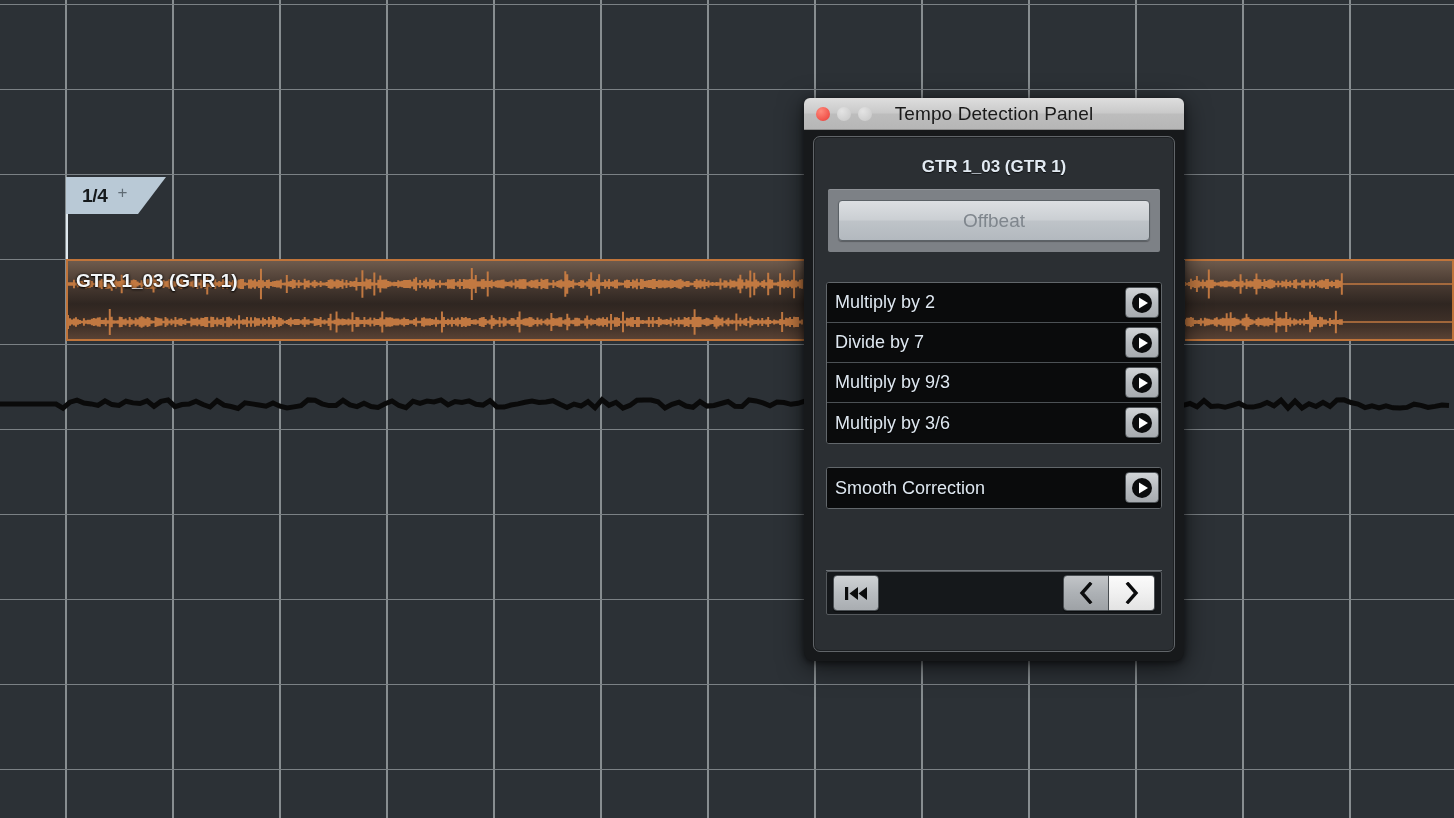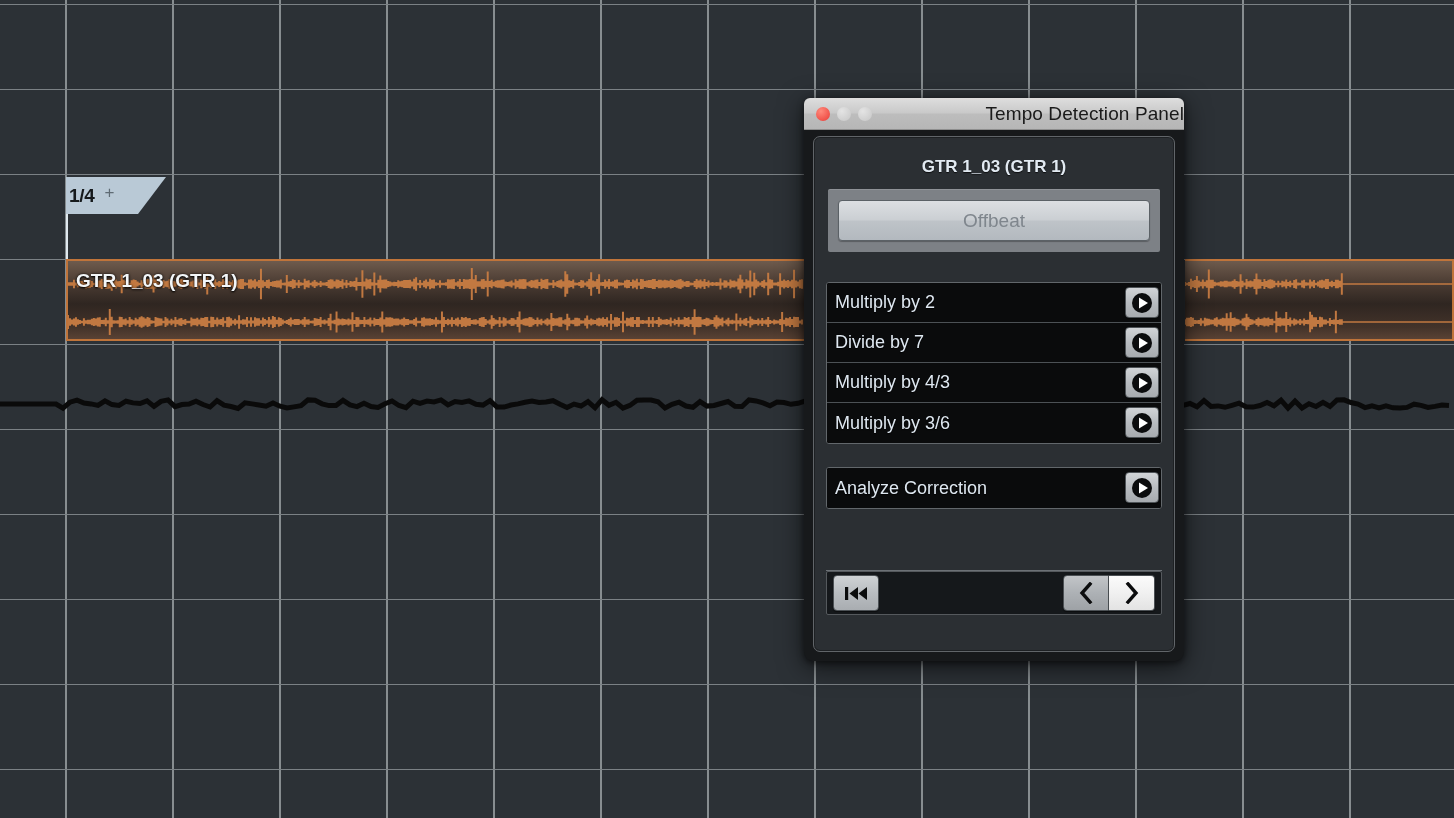--- a/index.html
+++ b/index.html
@@ -28,21 +28,21 @@
   #quarter-flag {
     position: absolute;
     left: 66px; top: 177px;
     width: 100px; height: 37px;
     background: #b9c9d6;
     clip-path: polygon(0 0, 100% 0, 72% 100%, 0 100%);
     display: flex; align-items: center;
   }
   #quarter-flag .qf-label {
     font-size: 19px; font-weight: bold; color: #15191c;
-    margin-left: 3px; letter-spacing: -0.3px;
+    margin-left: 16px; letter-spacing: -0.3px;
   }
   #quarter-flag .qf-plus {
     font-size: 17px; color: #5f6b74; margin-left: 10px; margin-bottom: 6px;
   }
   #quarter-flag-stem {
     position: absolute; left: 66px; top: 177px;
     width: 2px; height: 85px; background: #dfe8ee;
   }
 
   
@@ -96,21 +96,21 @@
   }
   .traffic {
     width: 14px; height: 14px; border-radius: 50%;
     margin-left: 7px; flex: none;
   }
   .traffic:first-child { margin-left: 12px; }
   .traffic.close   { background: radial-gradient(circle at 35% 30%, #ff8a7c, #f0524a 70%, #d8403a); }
   .traffic.min     { background: radial-gradient(circle at 35% 30%, #e4e4e4, #cfcfcf 70%, #c2c2c2); }
   .traffic.zoom    { background: radial-gradient(circle at 35% 30%, #e4e4e4, #cfcfcf 70%, #c2c2c2); }
   #titlebar .title {
-    position: absolute; left: 0; right: 0; text-align: right;
+    position: absolute; left: 0; right: 0; text-align: center;
     font-size: 19px; color: #1a1a1a; letter-spacing: .1px;
     pointer-events: none;
   }
 
   #panel-body {
     position: absolute;
     left: 9px; right: 9px; top: 38px; bottom: 9px;
     border-radius: 7px;
     background: #2b2f33;
     border: 1px solid #616569;
@@ -318,42 +318,42 @@
         <div class="list-row">
           <span class="label">Divide by 7</span>
           <span class="go-btn">
             <svg width="22" height="22" viewBox="0 0 22 22">
               <circle cx="11" cy="11" r="10" fill="#0b0c0d"></circle>
               <polygon points="8,5.5 17,11 8,16.5" fill="#ffffff"></polygon>
             </svg>
           </span>
         </div>
         <div class="list-row">
-          <span class="label">Multiply by 4/3</span>
+          <span class="label">Multiply by 9/3</span>
           <span class="go-btn">
             <svg width="22" height="22" viewBox="0 0 22 22">
               <circle cx="11" cy="11" r="10" fill="#0b0c0d"></circle>
               <polygon points="8,5.5 17,11 8,16.5" fill="#ffffff"></polygon>
             </svg>
           </span>
         </div>
         <div class="list-row">
           <span class="label">Multiply by 3/6</span>
           <span class="go-btn">
             <svg width="22" height="22" viewBox="0 0 22 22">
               <circle cx="11" cy="11" r="10" fill="#0b0c0d"></circle>
               <polygon points="8,5.5 17,11 8,16.5" fill="#ffffff"></polygon>
             </svg>
           </span>
         </div>
       </div>
 
     <div class="btn-group" id="group-correction">
         <div class="list-row">
-          <span class="label">Analyze Correction</span>
+          <span class="label">Smooth Correction</span>
           <span class="go-btn">
             <svg width="22" height="22" viewBox="0 0 22 22">
               <circle cx="11" cy="11" r="10" fill="#0b0c0d"></circle>
               <polygon points="8,5.5 17,11 8,16.5" fill="#ffffff"></polygon>
             </svg>
           </span>
         </div>
       </div>
 
     <div id="footer-sep"></div>

